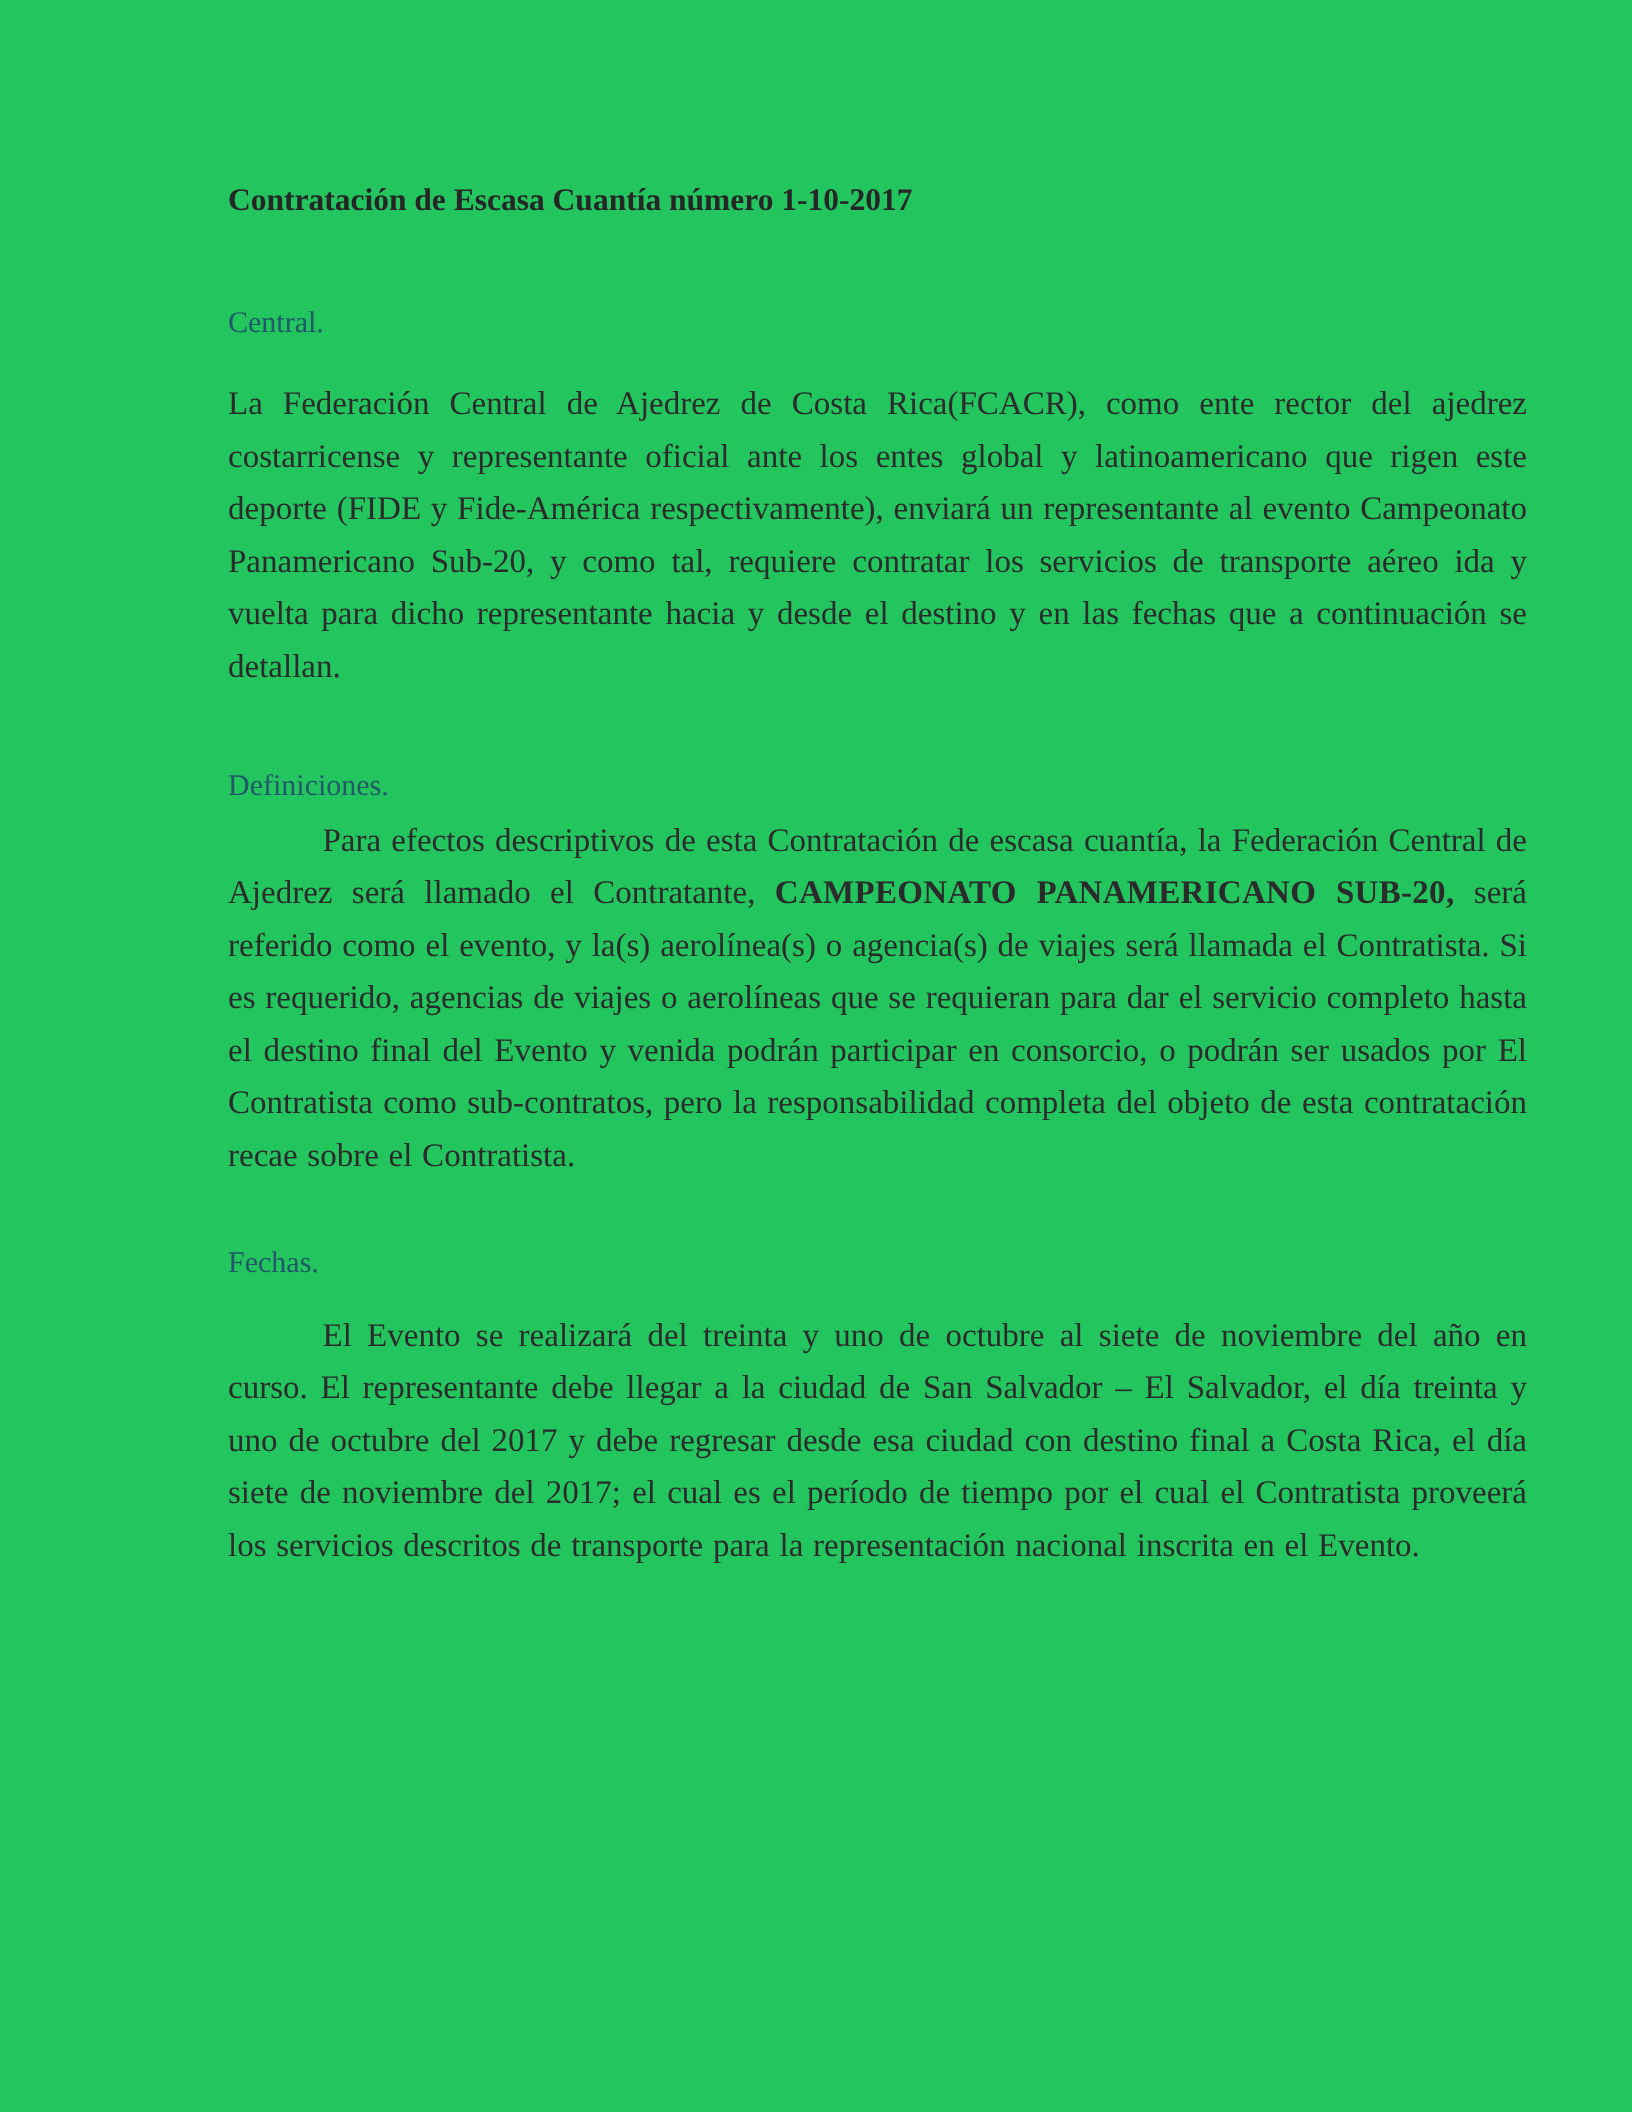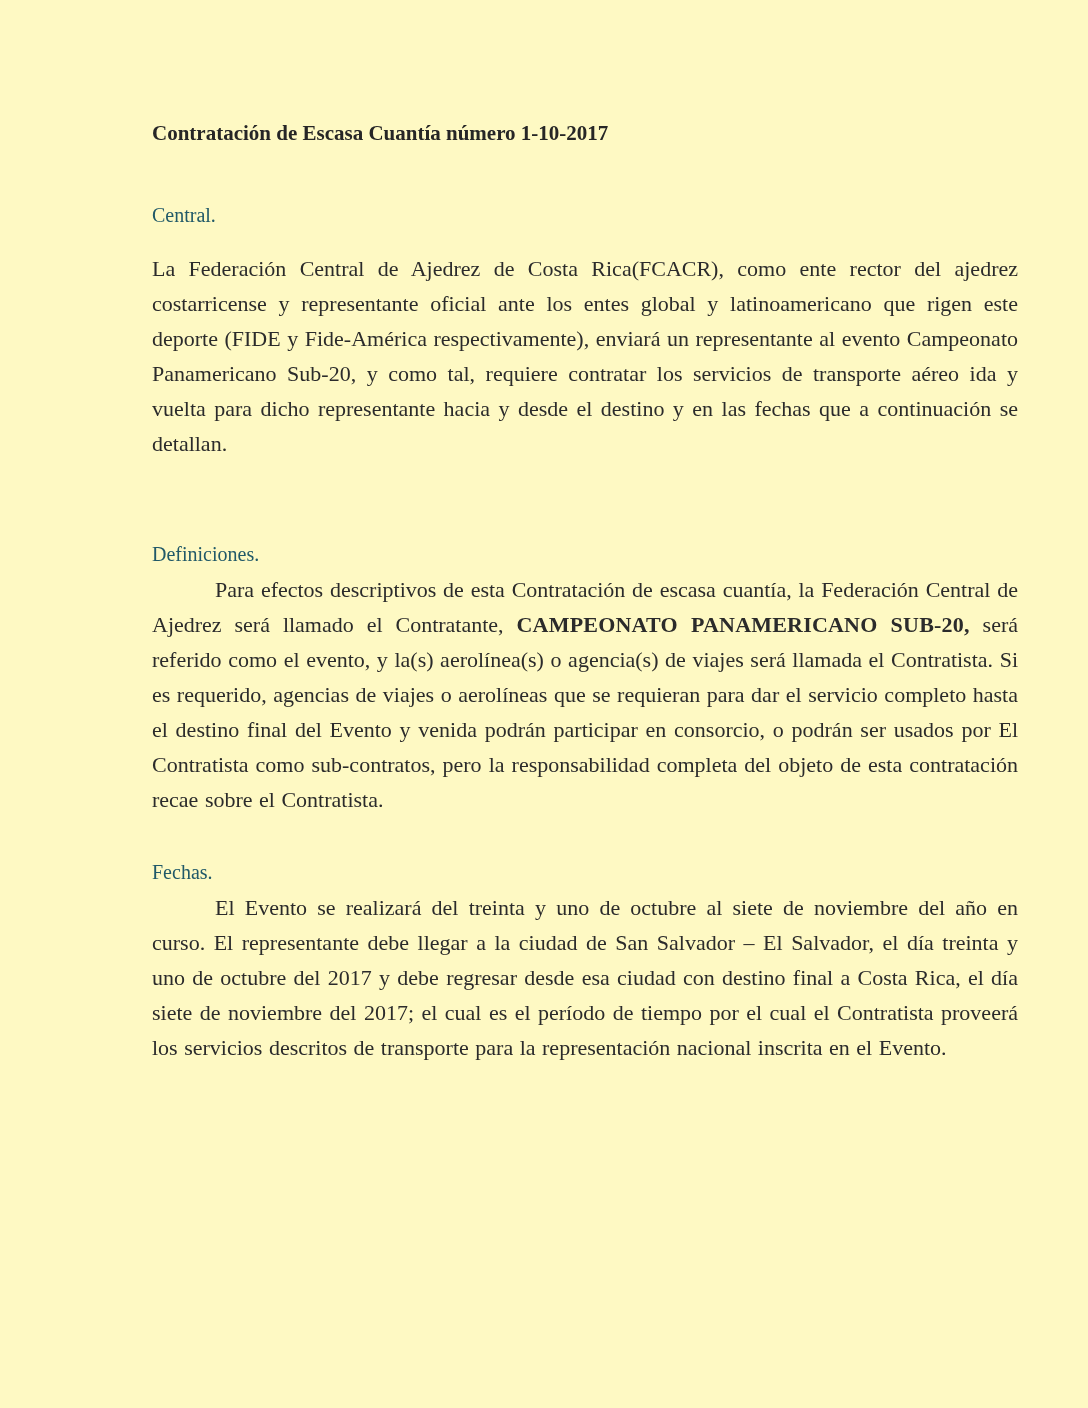--- a/index.html
+++ b/index.html
@@ -5,21 +5,21 @@
   html, body {
     margin: 0;
     padding: 0;
     background: #ffffff;
   }
   .page {
     position: relative;
     width: 1088px;
     height: 1408px;
     margin: 0 auto;
-    background: #fef9c3;
+    background: #22c55e;
     box-sizing: border-box;
     padding: 120px 70px 0 152px;
     overflow: hidden;
     font-family: "Liberation Serif", "DejaVu Serif", serif;
     color: #2b2b2b;
   }
   .doc-title {
     font-size: 21px;
     line-height: 26px;
     font-weight: bold;
@@ -27,22 +27,22 @@
     margin: 0 0 52px 0;
   }
   .sect-heading {
     font-size: 20px;
     line-height: 35px;
     font-weight: normal;
     color: #215968;
     margin: 0;
   }
   .sect-heading.h-objetivo { margin-bottom: 18px; }
-  .sect-heading.h-definiciones { margin-top: 76px; margin-bottom: 0; }
-  .sect-heading.h-fechas { margin-top: 38px; margin-bottom: 0; }
+  .sect-heading.h-definiciones { margin-top: 46px; margin-bottom: 0; }
+  .sect-heading.h-fechas { margin-top: 38px; margin-bottom: 12px; }
   .para {
     font-size: 22px;
     line-height: 35px;
     text-align: justify;
     margin: 0;
     word-spacing: 1px;
   }
   .para.indent {
     text-indent: 63px;
   }

